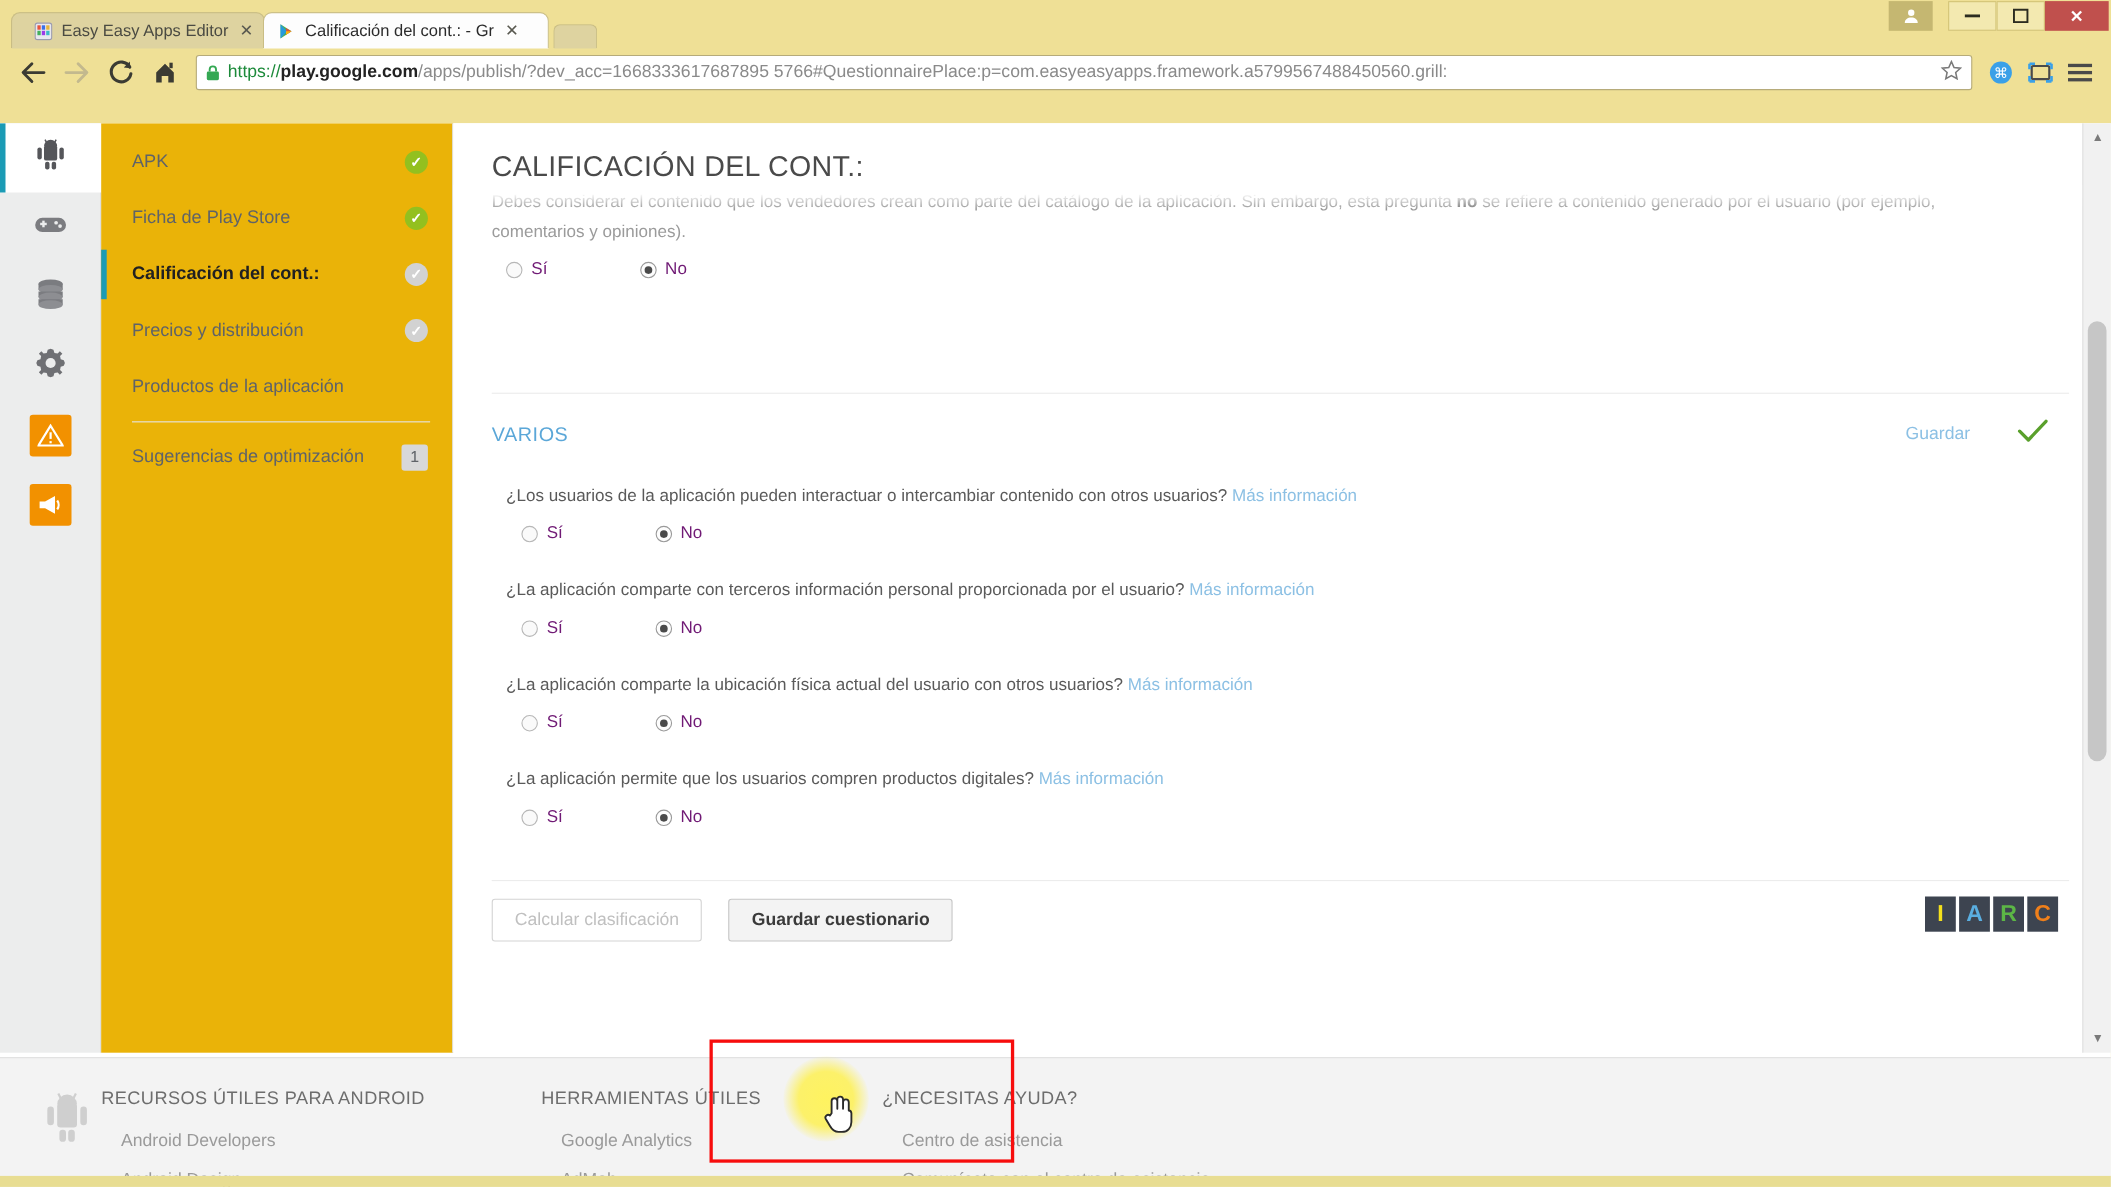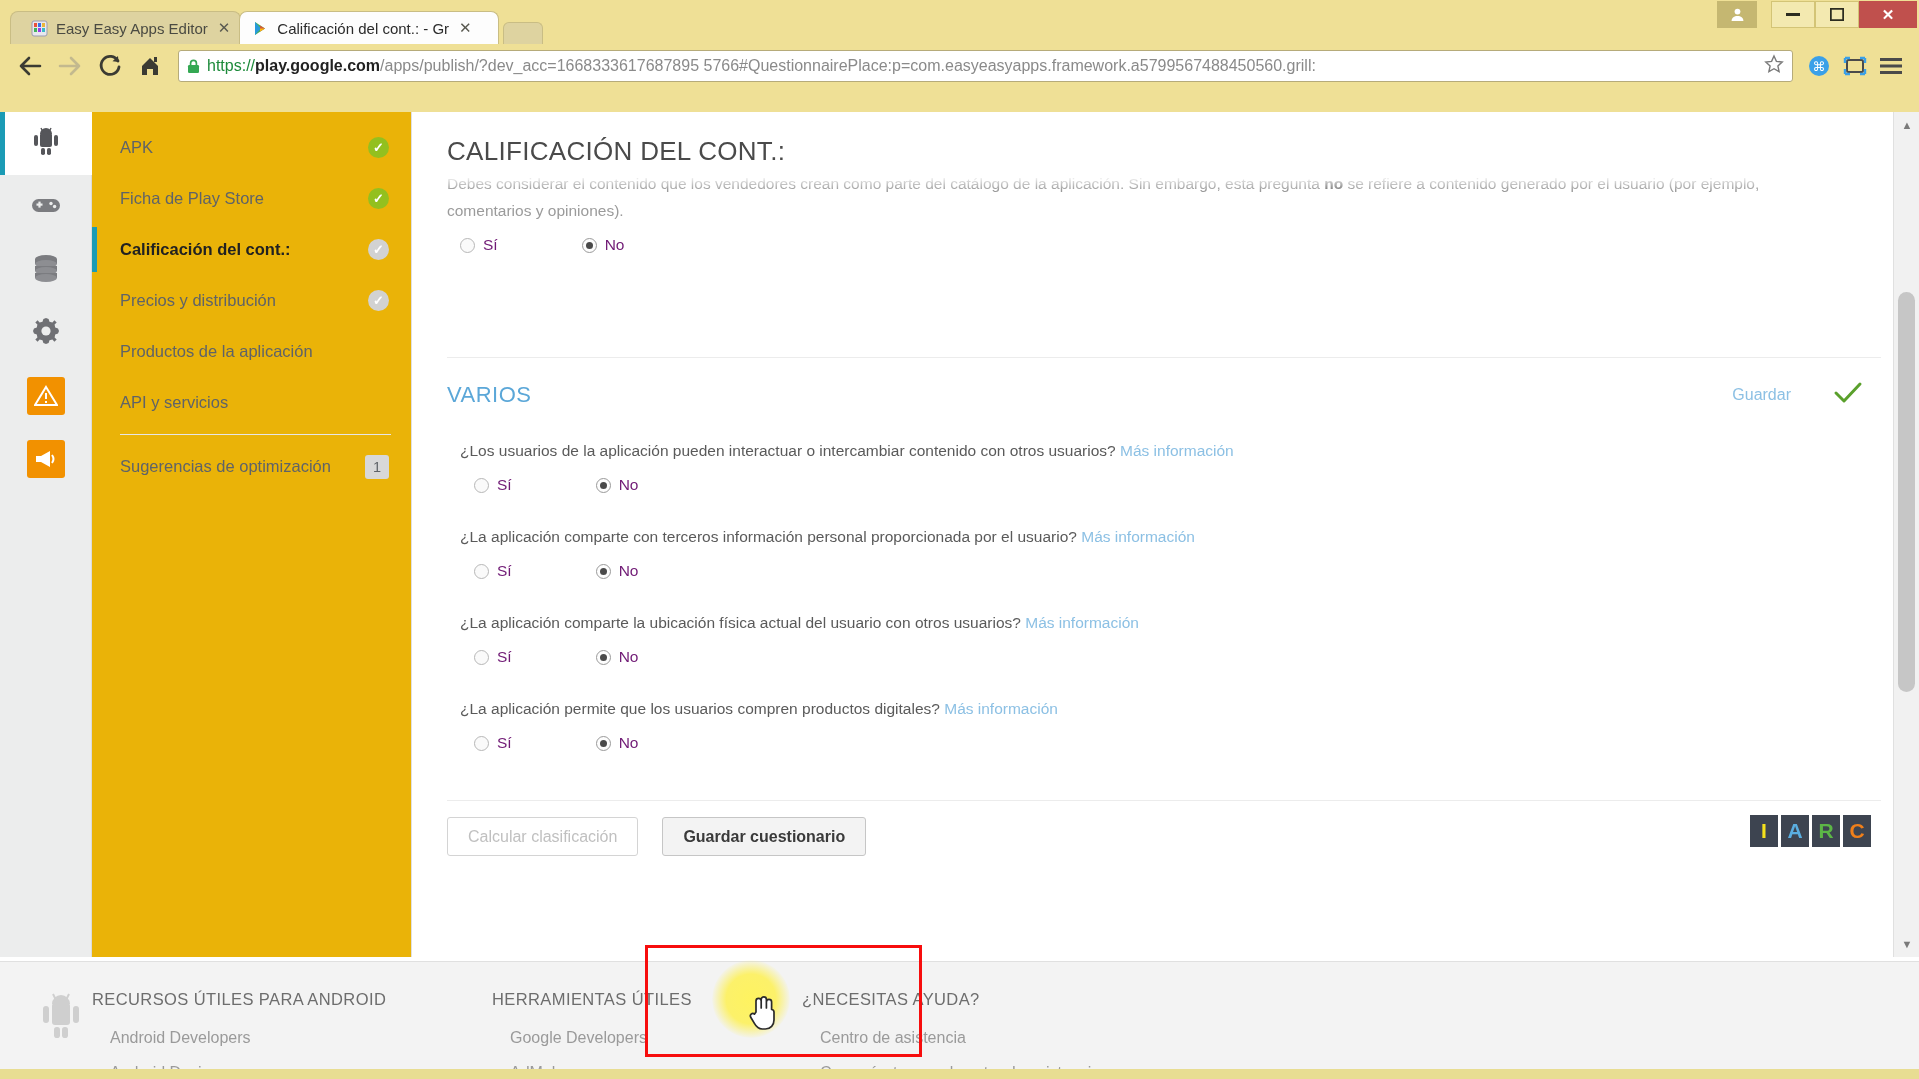--- a/index.html
+++ b/index.html
@@ -159,21 +159,21 @@
   .radio.checked::after {
     content: ""; width: 7px; height: 7px; border-radius: 50%; background: #4a4a4a;
   }
   .radio-label { font-size: 15.5px; color: #701a75; }
 
   .section-divider { height: 1px; background: #ececec; margin: 0 12px 0 35px; }
   .section-head {
     display: flex; align-items: center; padding: 22px 30px 10px 35px;
   }
   .section-title {
-    font-size: 22px; color: #5ba7d8; letter-spacing: .5px; flex: 1;
+    font-size: 18px; color: #5ba7d8; letter-spacing: .5px; flex: 1;
   }
   .section-close {
     font-size: 16px; color: #8cc0e4; margin-right: 42px;
   }
   .section-check { color: #5aa02c; font-size: 30px; line-height: 1; }
 
   .question-block { padding: 0 30px 0 48px; margin-top: 22px; }
   .question-text { font-size: 15.5px; color: #5a5a5a; margin-bottom: 16px; }
   .question-text .more { color: #8cc0e4; }
   .question-block .radio-row { padding-left: 14px; }
@@ -441,23 +441,20 @@
       <span class="nav-label">Calificación del cont.:</span>
       <span class="nav-check grey">✓</span>
     </div>
     <div class="nav-item">
       <span class="nav-label">Precios y distribución</span>
       <span class="nav-check grey">✓</span>
     </div>
     <div class="nav-item">
       <span class="nav-label">Productos de la aplicación</span>
     </div>
-    <div class="nav-item">
-      <span class="nav-label">API y servicios</span>
-    </div>
 
     <div class="nav-sep"></div>
 
     <div class="nav-item">
       <span class="nav-label">Sugerencias de optimización</span>
       <span class="nav-badge">1</span>
     </div>
   </div>
 
   <div class="content">
@@ -608,21 +605,21 @@
       </div>
 
       <div class="footer-col c1">
         <div class="footer-head">RECURSOS ÚTILES PARA ANDROID</div>
         <div class="footer-link">Android Developers</div>
         <div class="footer-link">Android Design</div>
       </div>
 
       <div class="footer-col c2">
         <div class="footer-head">HERRAMIENTAS ÚTILES</div>
-        <div class="footer-link">Google Developers</div>
+        <div class="footer-link">Google Analytics</div>
         <div class="footer-link">AdMob</div>
       </div>
 
       <div class="footer-col c3">
         <div class="footer-head">¿NECESITAS AYUDA?</div>
         <div class="footer-link">Centro de asistencia</div>
         <div class="footer-link">Comunícate con el centro de asistencia</div>
       </div>
     </div>
   </div>

